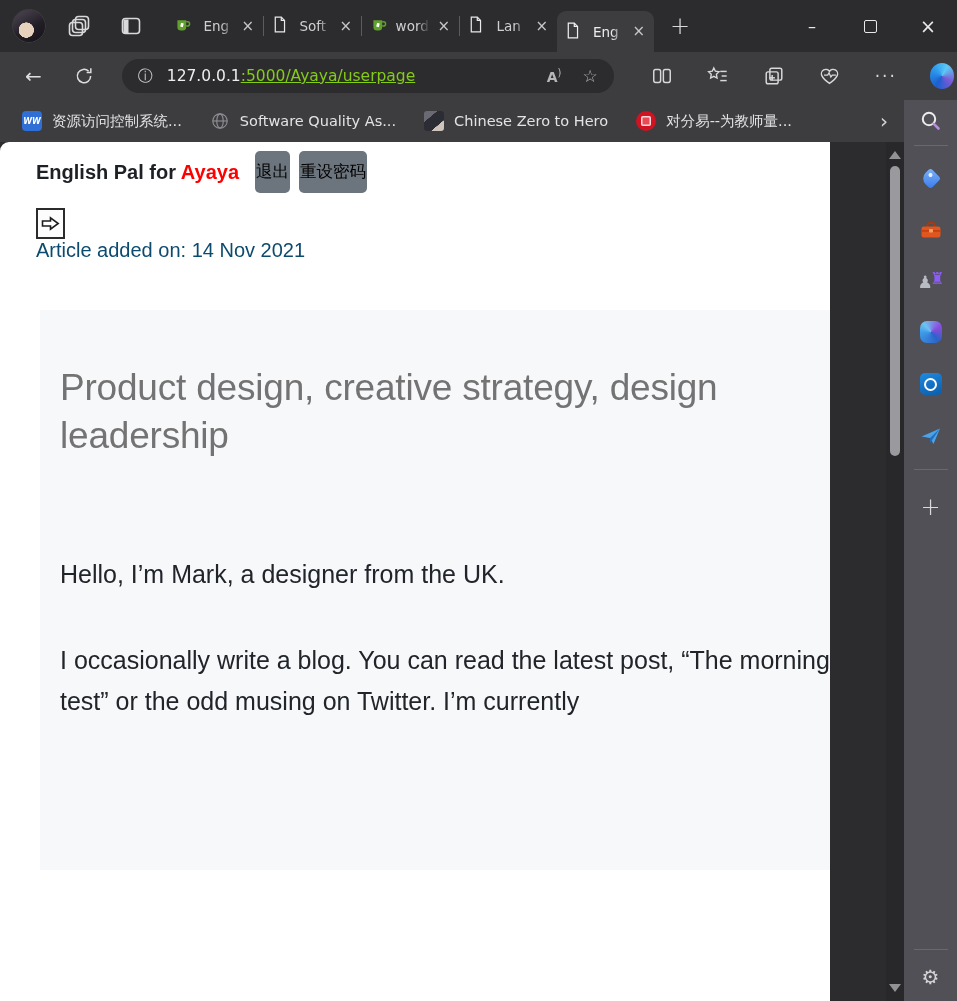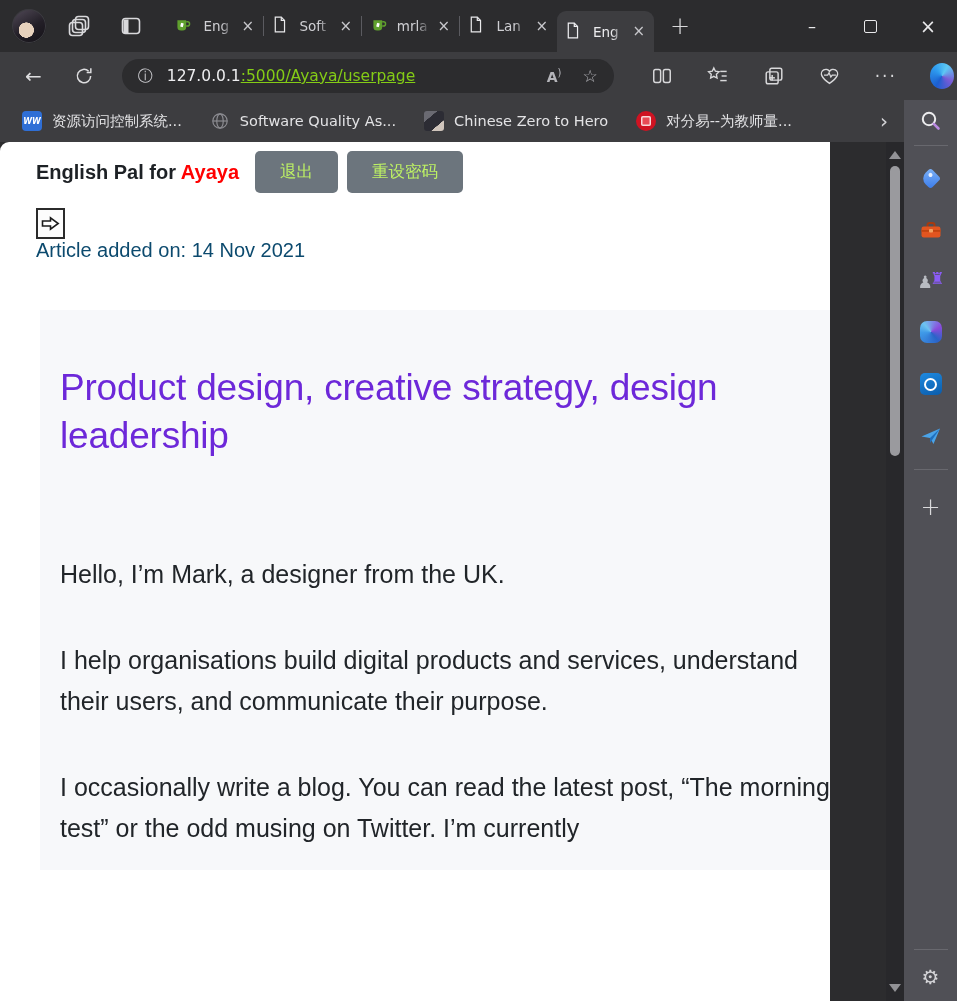--- a/index.html
+++ b/index.html
@@ -102,34 +102,34 @@
   .thumb{position:absolute;top:24px;left:4px;width:10px;height:290px;border-radius:5px;background:#9a9a9e;cursor:grab;}
 
   
   .content{position:absolute;top:142px;left:0;width:830px;height:859px;background:#ffffff;
            border-top-left-radius:9px;overflow:hidden;color:#212529;
            font-family:"Liberation Sans",sans-serif;}
   .content-inner{padding:8px 30px 0 36px;}
   .page-header{display:flex;align-items:center;height:44px;}
   .app-title{font-size:20px;font-weight:bold;color:#1d2125;white-space:pre;}
   .app-title .uname{color:#ff0000;}
-  .btn{background:#6c757d;color:#bef264;border:none;border-radius:5px;font-size:16.5px;
-       padding:10px 25px;cursor:pointer;font-family:inherit;}
+  .btn{background:#6c757d;color:#000000;border:none;border-radius:5px;font-size:16.5px;
+       padding:10px 1px;cursor:pointer;font-family:inherit;}
   .btn.first{margin-left:16px;}
   .btn+.btn{margin-left:9px;}
   .arrow-btn{margin-top:14px;width:29px;height:31px;border:2px solid #2b2b2b;background:#fcfcfc;
              display:flex;align-items:center;justify-content:center;cursor:pointer;padding:0;}
   .task-heading{margin-top:9px;font-size:19.5px;font-weight:bold;color:#1d2125;}
   .notice{margin-top:20px;width:820px;box-sizing:border-box;background:#d6e6de;border:1px solid #c2dccf;
           border-radius:7px;padding:21px 18px;font-size:19px;line-height:30px;color:#2f614c;}
   .notice .num{text-decoration:underline;cursor:pointer;}
   .added{font-size:20px;color:#0c4a6e;}
   .card{margin-top:48px;margin-left:4px;width:812px;box-sizing:border-box;background:#f7f8fa;
         padding:54px 12px 20px 20px;height:560px;}
-  .art-title{font-size:37px;font-weight:300;line-height:48px;color:#6d28d9;max-width:780px;
+  .art-title{font-size:37px;font-weight:300;line-height:48px;color:#737373;max-width:780px;
              margin:0 0 94px 0;letter-spacing:-0.2px;}
   .art-p{font-size:25px;line-height:41px;color:#212529;margin:8px 0 45px 0;max-width:788px;}
 </style>
 </head>
 <body>
 
 <div class="stage">
 
   <div class="titlebar">
     <div class="avatar"></div>
@@ -173,21 +173,21 @@
         <span class="x">×</span>
       </div>
       <span class="tab-sep"></span>
       <div class="tab">
         <span>
           <svg width="16" height="16" viewBox="0 0 20 20">
               <path d="M3 4h11v8.5A4.5 4.5 0 0 1 9.5 17H7.5A4.5 4.5 0 0 1 3 12.5z" fill="#60a12e"></path>
               <path d="M14 6h1.6a2.6 2.6 0 0 1 0 5.2H14" fill="none" stroke="#60a12e" stroke-width="1.8"></path>
               <rect x="7" y="7.5" width="3.4" height="5" rx="0.8" fill="#fff" transform="rotate(14 8.7 10)"></rect>
             </svg></span>
-        <span class="lbl">mrla</span>
+        <span class="lbl">word</span>
         <span class="x">×</span>
       </div>
       <span class="tab-sep"></span>
       <div class="tab">
         <span>
           <svg width="13" height="17" viewBox="0 0 16 20">
               <path d="M2.8 1h7.4l4 4v14H2.8z" fill="none" stroke="#e9e9eb" stroke-width="1.5"></path>
               <path d="M10.2 1v4h4" fill="none" stroke="#e9e9eb" stroke-width="1.5"></path>
             </svg></span>
         <span class="lbl">Lan</span>
@@ -370,19 +370,18 @@
           </svg>
       </button>
 
 
 
       <div class="added">Article added on: 14 Nov 2021</div>
 
       <div class="card">
         <h1 class="art-title">Product design, creative strategy, design leadership</h1>
         <p class="art-p">Hello, I’m Mark, a designer from the UK.</p>
-        <p class="art-p">I help organisations build digital products and services, understand their users, and communicate their purpose.</p>
         <p class="art-p">I occasionally write a blog. You can read the latest post, “The morning test” or the odd musing on Twitter. I’m currently</p>
       </div>
     </div>
   </div>
 
 </div>
 
 </body></html>

